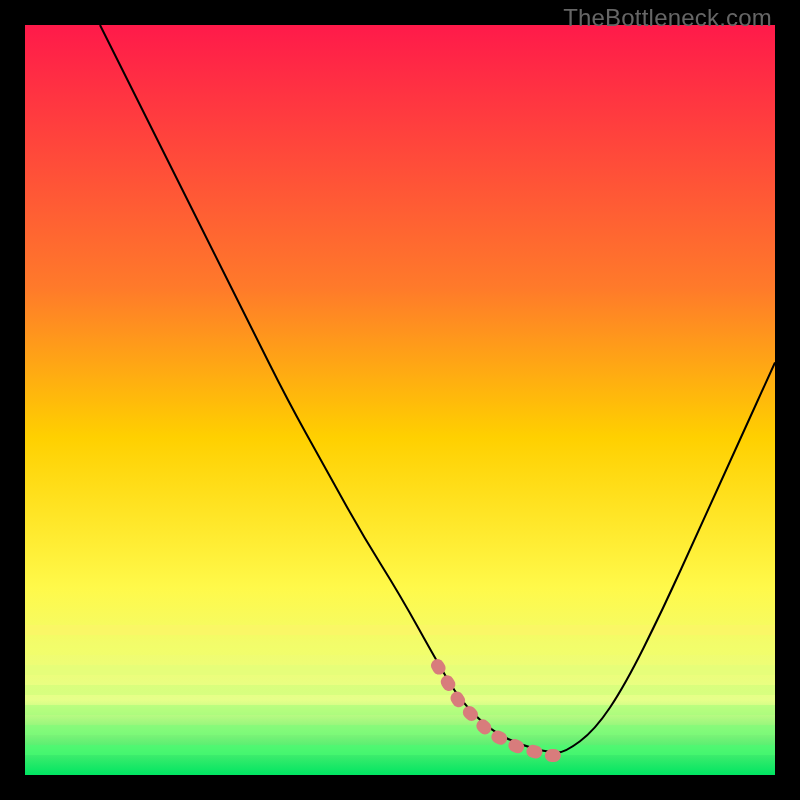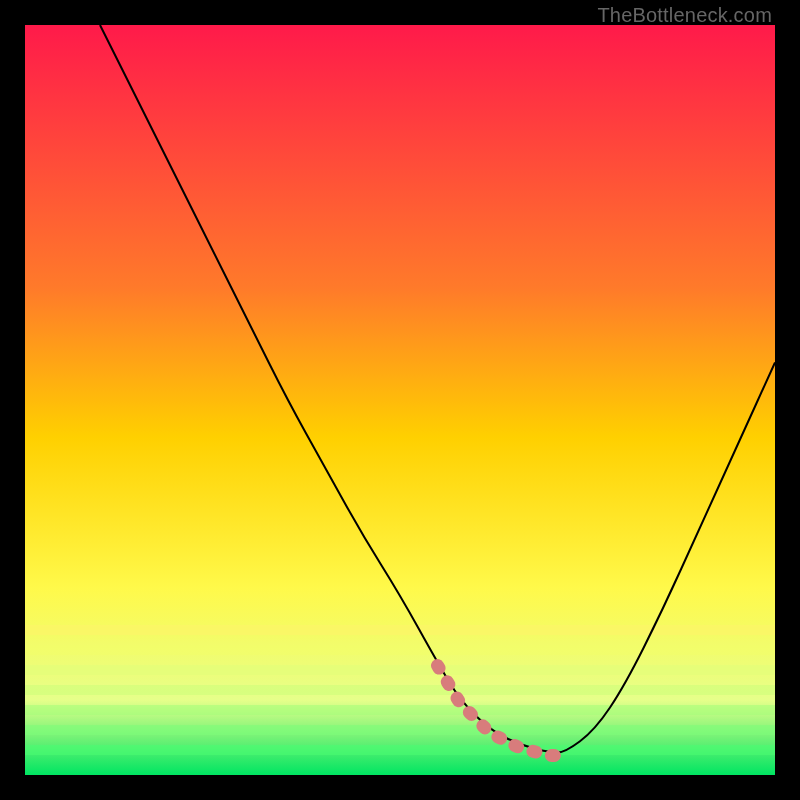--- a/index.html
+++ b/index.html
@@ -22,21 +22,21 @@
     top: 25px;
     width: 750px;
     height: 750px;
     overflow: hidden;
   }
   .watermark {
     position: absolute;
     top: 4px;
     right: 28px;
     color: #666;
-    font-size: 20px;
+    font-size: 24px;
     font-weight: 500;
     letter-spacing: 0.2px;
   }
 </style>
 </head>
 <body>
 
 <div class="frame">
   <div class="plot">
     <svg width="750" height="750" viewBox="0 0 750 750">

